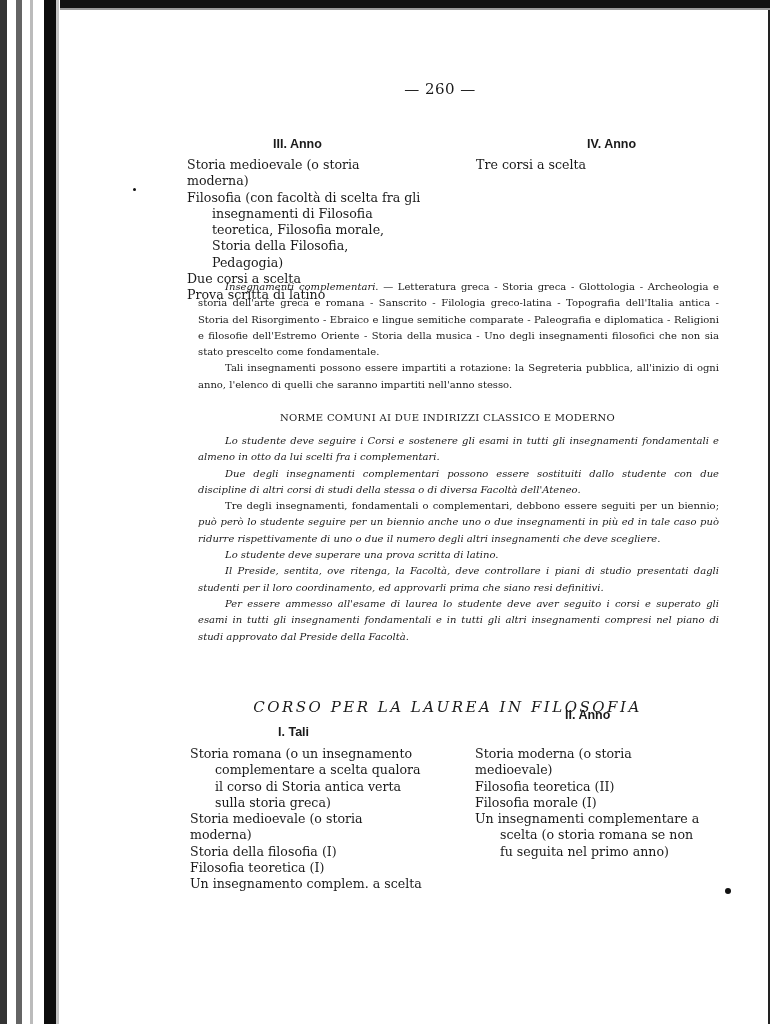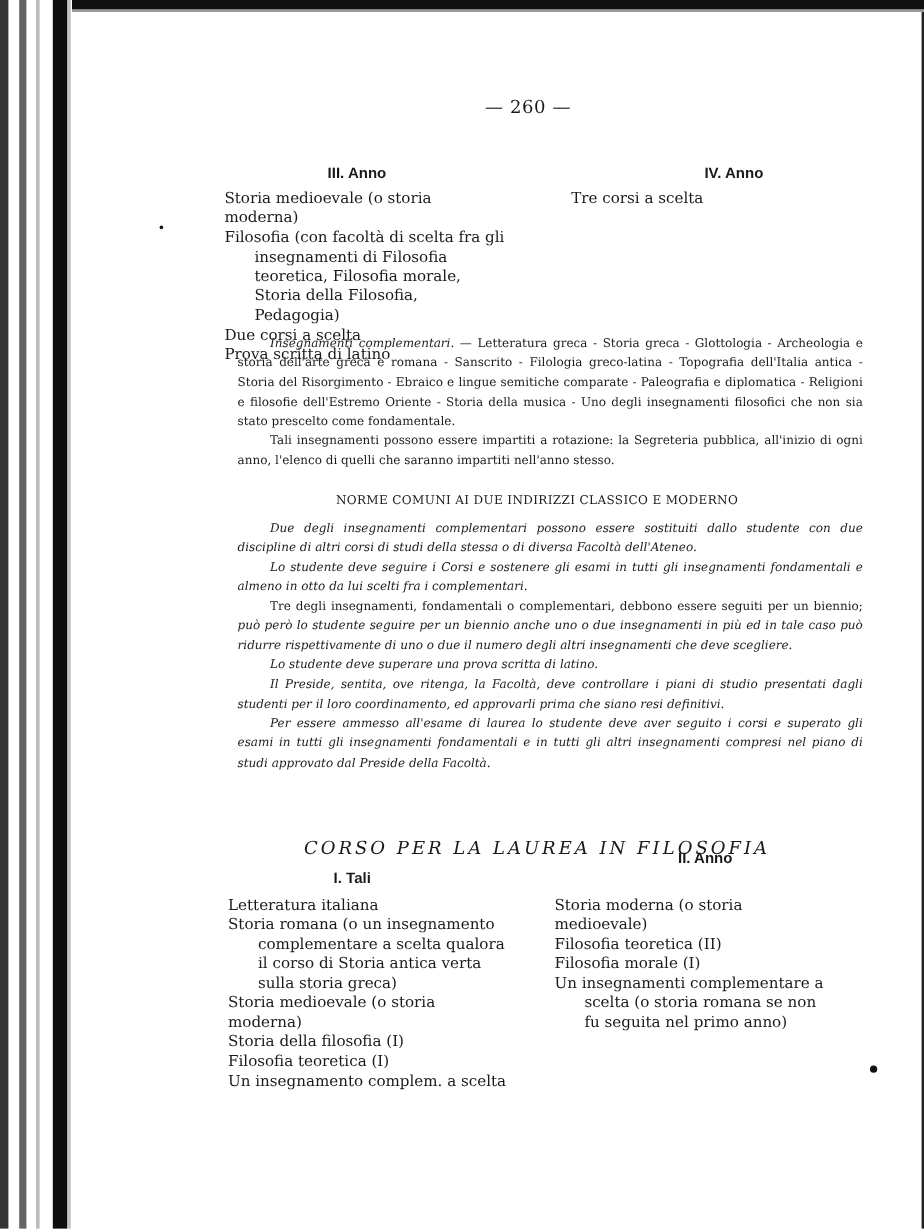--- a/index.html
+++ b/index.html
@@ -82,39 +82,38 @@
   <li>Tre corsi a scelta</li>
 </ul>
 
 <div class="block" style="top:279px;">
   <p><span class="it">Insegnamenti complementari.</span><span> — Letteratura greca - Storia greca - Glottologia - Archeologia e storia dell'arte greca e romana - Sanscrito - Filologia greco-latina - Topografia dell'Italia antica - Storia del Risorgimento - Ebraico e lingue semitiche comparate - Paleografia e diplomatica - Religioni e filosofie dell'Estremo Oriente - Storia della musica - Uno degli insegnamenti filosofici che non sia stato prescelto come fondamentale.</span></p>
   <p>Tali insegnamenti possono essere impartiti a rotazione: la Segreteria pubblica, all'inizio di ogni anno, l'elenco di quelli che saranno impartiti nell'anno stesso.</p>
 </div>
 
 <div class="norme-title">NORME COMUNI AI DUE INDIRIZZI CLASSICO E MODERNO</div>
 <div class="block" style="top:433px;">
+  <p class="it">Lo studente deve seguire i Corsi e sostenere gli esami in tutti gli insegnamenti fondamentali e almeno in otto da lui scelti fra i complementari.</p>
   <p class="it">Due degli insegnamenti complementari possono essere sostituiti dallo studente con due discipline di altri corsi di studi della stessa o di diversa Facoltà dell'Ateneo.</p>
-  <p class="it">Lo studente deve seguire i Corsi e sostenere gli esami in tutti gli insegnamenti fondamentali e almeno in otto da lui scelti fra i complementari.</p>
   <p><span>Tre degli insegnamenti, fondamentali o complementari, debbono essere seguiti per un biennio; </span><span class="it">può però lo studente seguire per un biennio anche uno o due insegnamenti in più ed in tale caso può ridurre rispettivamente di uno o due il numero degli altri insegnamenti che deve scegliere.</span></p>
   <p class="it">Lo studente deve superare una prova scritta di latino.</p>
   <p class="it">Il Preside, sentita, ove ritenga, la Facoltà, deve controllare i piani di studio presentati dagli studenti per il loro coordinamento, ed approvarli prima che siano resi definitivi.</p>
   <p class="it">Per essere ammesso all'esame di laurea lo studente deve aver seguito i corsi e superato gli esami in tutti gli insegnamenti fondamentali e in tutti gli altri insegnamenti compresi nel piano di studi approvato dal Preside della Facoltà.</p>
 </div>
 
 <div class="corso-title">CORSO PER LA LAUREA IN FILOSOFIA</div>
 <div class="col-head" style="top:725px;left:278px;">I. Tali</div>
 <div class="col-head" style="top:708px;left:565px;text-align:right;">II. Anno</div>
 
 <ul class="list" style="top:746px;left:190px;width:232px;">
-  <li>Letteratura italiana</li>
   <li class="hang">Storia romana (o un insegnamento complementare a scelta qualora il corso di Storia antica verta sulla storia greca)</li>
   <li>Storia medioevale (o storia moderna)</li>
   <li>Storia della filosofia (I)</li>
   <li>Filosofia teoretica (I)</li>
   <li>Un insegnamento complem. a scelta</li>
 </ul>
 
-<ul class="list" style="top:746px;left:462px;width:232px;">
+<ul class="list" style="top:746px;left:475px;width:232px;">
   <li>Storia moderna (o storia medioevale)</li>
   <li>Filosofia teoretica (II)</li>
   <li>Filosofia morale (I)</li>
   <li class="hang">Un insegnamenti complementare a scelta (o storia romana se non fu seguita nel primo anno)</li>
 </ul>
 
 </body></html>

